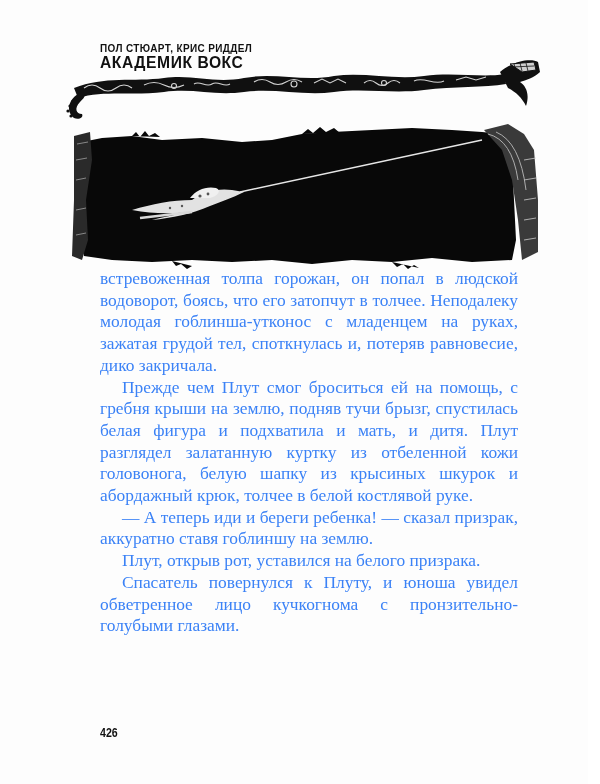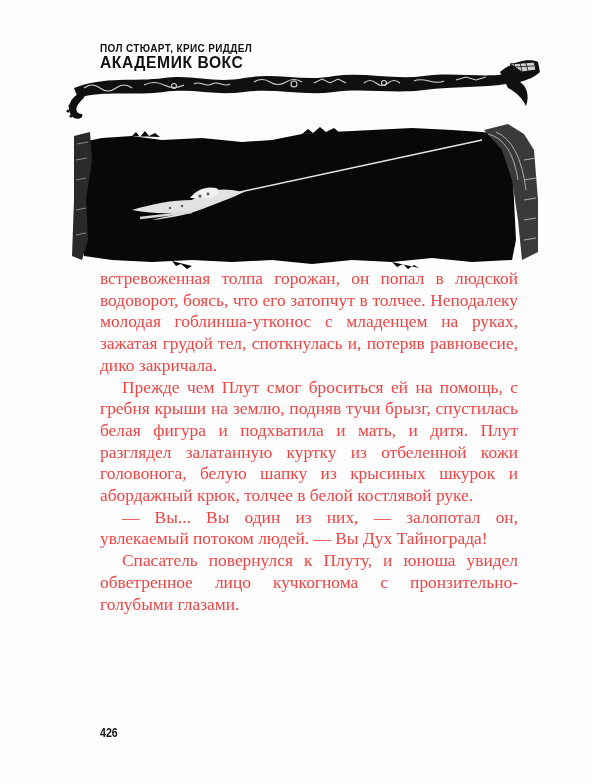--- a/index.html
+++ b/index.html
@@ -61,21 +61,21 @@
       height: 150px;
     }
     .body-text {
       position: absolute;
       left: 100px;
       top: 268px;
       width: 418px;
       font-size: 17.4px;
       line-height: 21.7px;
       text-align: justify;
-      color: #ef4444;
+      color: #3b82f6;
     }
     .body-text p {
       text-align: justify;
       text-align-last: left;
     }
     .body-text p.indent { text-indent: 22px; }
     .body-text p.cont { text-indent: 0; }
     .folio {
       position: absolute;
       left: 100px;
@@ -176,19 +176,20 @@
           <circle cx="136" cy="74" r="1.4"></circle>
         <circle cx="110" cy="86" r="1.2"></circle>
           <circle cx="98" cy="88" r="1.2"></circle>
       </g>
     </g>
   </svg>
 
   <div class="body-text">
     <p class="cont">встревоженная толпа горожан, он попал в людской водоворот, боясь, что его затопчут в толчее. Неподалеку молодая гоблинша-утконос с младенцем на руках, зажатая грудой тел, споткнулась и, потеряв равновесие, дико закричала.</p>
     <p class="indent">Прежде чем Плут смог броситься ей на помощь, с гребня крыши на землю, подняв тучи брызг, спустилась белая фигура и подхватила и мать, и дитя. Плут разглядел залатанную куртку из отбеленной кожи головонога, белую шапку из крысиных шкурок и абордажный крюк, толчее в белой костлявой руке.</p>
-    <p class="indent">— Вы... Вы один из них, — залопотал он, увлекаемый потоком людей. — Вы Дух Тайнограда!</p>
+    <p class="indent">— А теперь иди и береги ребенка! — сказал призрак, аккуратно ставя гоблиншу на землю.</p>
+    <p class="indent">Плут, открыв рот, уставился на белого призрака.</p>
     <p class="indent">Спасатель повернулся к Плуту, и юноша увидел обветренное лицо кучкогнома с пронзительно-голубыми глазами.</p>
   </div>
 
   <div class="folio">426</div>
 
 </div>
 
 </body></html>

